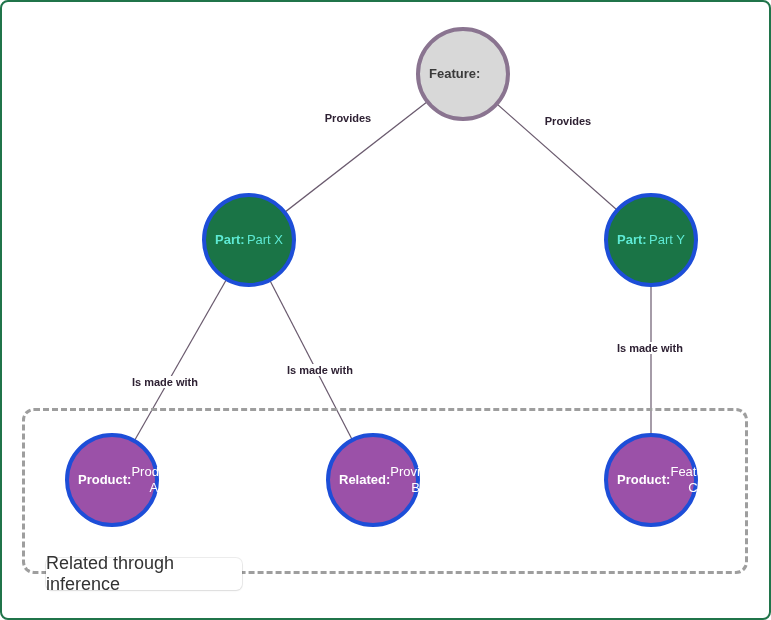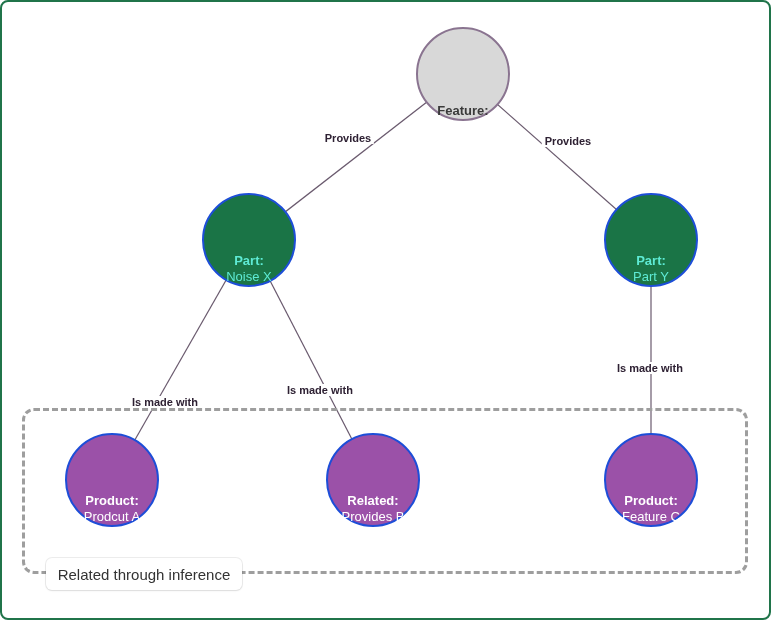--- a/index.html
+++ b/index.html
@@ -22,52 +22,51 @@
     width: 726px; height: 166px;
     border: 3px dashed #9e9e9e;
     border-radius: 12px;
     background: transparent;
   }
 
   .node {
     position: absolute;
     width: 94px; height: 94px;
     border-radius: 50%;
-    display: flex; flex-direction: column;
-    align-items: center; justify-content: flex-end;
+    display: flex; 
+    align-items: center; justify-content: space-between;
     text-align: center;
     font-size: 13px; line-height: 1.25;
     padding: 0 9px;
-    border: 2px solid #1d4ed8;
+    border: 4px solid #1d4ed8;
   }
   .node .node-title { font-weight: bold; }
   .node.green  { background: #1a7446; color: #5eead4; }
   .node.purple { background: #9b51a8; color: #ffffff; }
   .node.gray   { background: #d8d8d8; color: #3a3a3a; border-color: #8a7490; }
 
   .edge-label {
     position: absolute;
     transform: translateX(-50%);
     font-size: 11px;
     font-weight: bold;
     color: #2e2133;
     background: #ffffff;
     padding: 0 3px;
     white-space: nowrap;
-    margin-top: 20px;
   }
 
   .annotation {
     position: absolute;
     left: 44px; top: 556px;
     width: 196px; height: 32px;
     background: #ffffff;
     border-radius: 6px;
     display: flex; align-items: center; justify-content: center;
-    font-size: 15px;
+    font-size: 18px;
     color: #333333;
     box-shadow: 0 0 0 1px rgba(0,0,0,0.07), 0 1px 2px rgba(0,0,0,0.08);
   }
 </style>
 </head>
 <body>
 
 <div class="canvas">
 
   <svg class="edges" viewBox="0 0 771 620">
@@ -85,21 +84,21 @@
   <span class="edge-label" style="left:163px; top:374px;">Is made with</span>
   <span class="edge-label" style="left:318px; top:362px;">Is made with</span>
   <span class="edge-label" style="left:648px; top:340px;">Is made with</span>
 
   <div class="node gray" style="left:414px; top:25px;">
     <div class="node-title">Feature:</div>
   </div>
 
   <div class="node green" style="left:200px; top:191px;">
     <div class="node-title">Part:</div>
-    <div class="node-sub">Noise X</div>
+    <div class="node-sub">Part X</div>
   </div>
 
   <div class="node green" style="left:602px; top:191px;">
     <div class="node-title">Part:</div>
     <div class="node-sub">Part Y</div>
   </div>
 
   <div class="node purple" style="left:63px; top:431px;">
     <div class="node-title">Product:</div>
     <div class="node-sub">Prodcut A</div>

